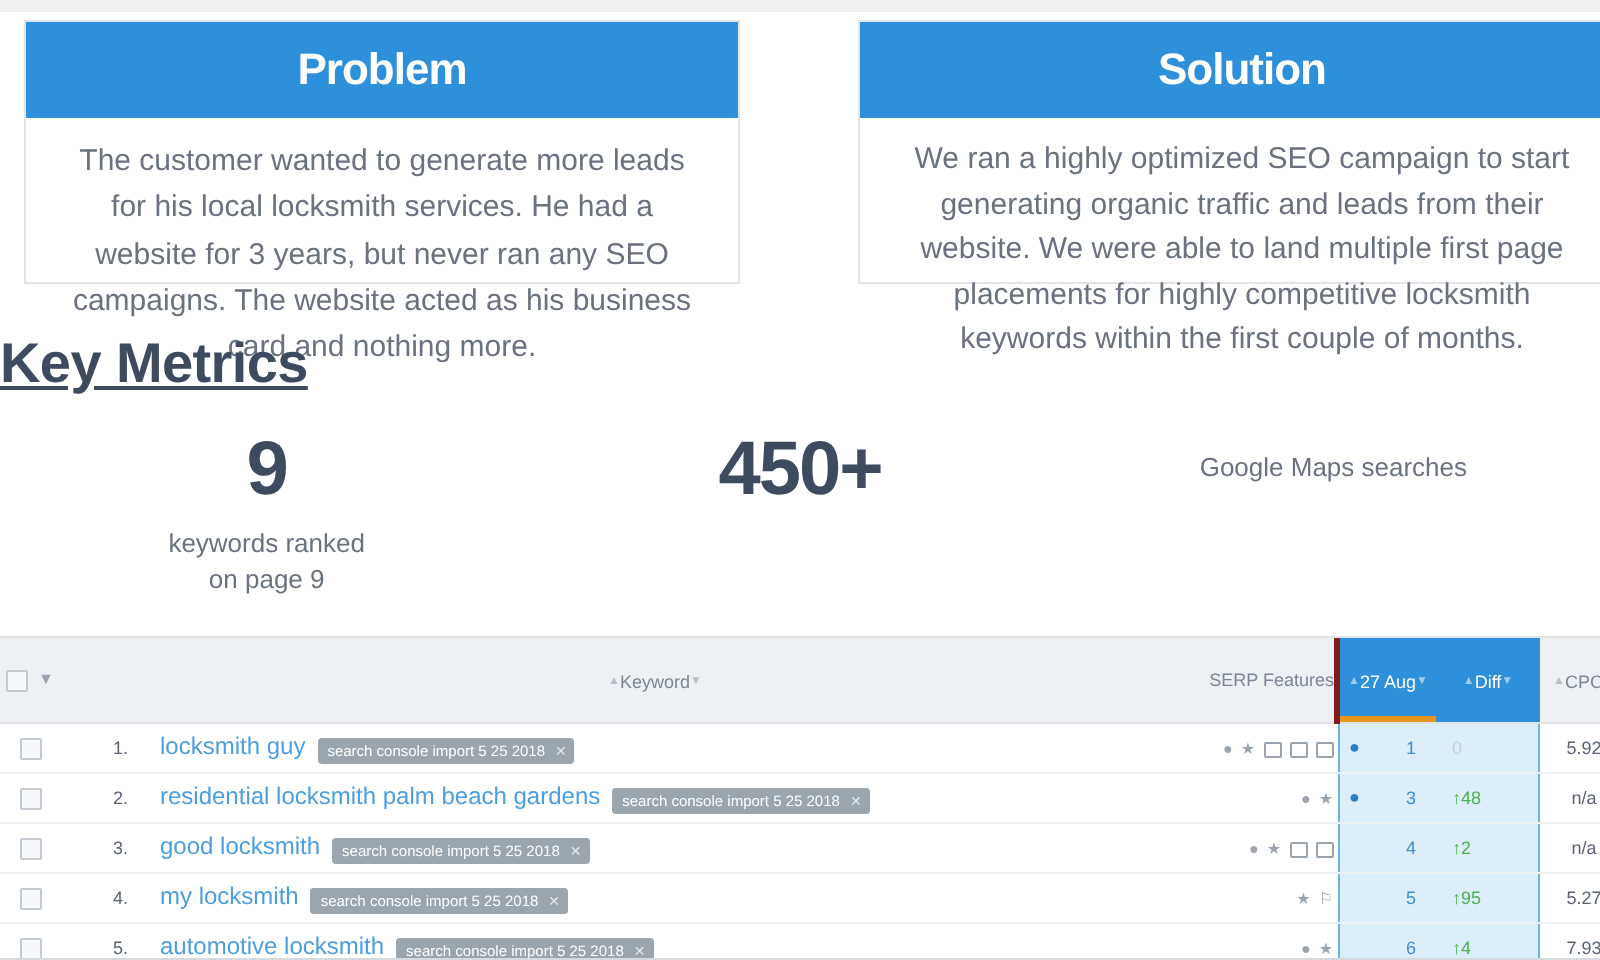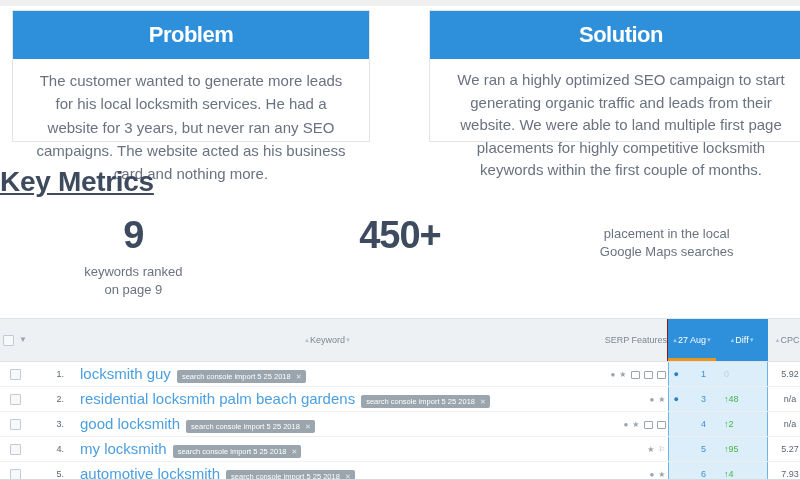--- a/index.html
+++ b/index.html
@@ -74,37 +74,37 @@
     display:inline-block;width:9px;height:9px;border:1px solid #c3cad2;background:#f6f8f9;
     border-radius:1px;vertical-align:middle;
   }
   .hdr-chk{display:flex;align-items:center;justify-content:center;gap:5px;}
   .chev{display:inline-block;color:#9aa4b0;font-size:8px;line-height:1;}
 
   .sorthdr{display:inline-flex;flex-direction:row;align-items:center;line-height:1;}
   .sorthdr .car{font-size:6px;color:#b7bfc8;line-height:5px;}
   .sorthdr .txt{padding:1px 0;}
 
-  .kwlink{color:#4b9fe0;text-decoration:none;font-size:15px;}
+  .kwlink{color:#4b9fe0;text-decoration:none;font-size:12px;}
   .tag{
     display:inline-block;background:#9aa5ad;color:#ffffff;font-size:7.5px;
     padding:2px 4px 2px 5px;border-radius:2px;margin-left:6px;vertical-align:middle;
     white-space:nowrap;
   }
   .tag .x{margin-left:5px;color:#e4e8ea;font-size:7px;}
 
   .serp-ic{display:inline-block;margin:0 2px;color:#9aa4ae;font-size:8px;vertical-align:middle;}
   .sq{
     display:inline-block;width:7px;height:6px;border:1px solid #9aa4ae;border-radius:1px;
     vertical-align:middle;margin:0 2px;
   }
 
   
   .hl-head{background:#2e90da !important;color:#ffffff !important;position:relative;}
-  .hl-head.left-edge{border-left:1px solid #7f1d1d;}
+  .hl-head.left-edge{border-left:3px solid #7f1d1d;}
   .hl-head .sorthdr .car{color:#9fcaea;}
   .orange-bar{position:absolute;left:0;right:0;bottom:0;height:3px;background:#e8971e;}
   .hl-cell{background:#ddeefb;}
   .hl-cell.date{color:#3e8fd0;text-align:right;padding-right:10px !important;position:relative;}
   .hl-cell.diff{text-align:left;padding-left:8px !important;}
   td.edge-l{box-shadow:inset 1px 0 0 #6fb4e6;}
   td.edge-r{box-shadow:inset -1px 0 0 #6fb4e6;}
   .pin{
     position:absolute;left:6px;top:50%;transform:translateY(-50%);
     color:#2b7fc4;font-size:9px;line-height:1;
@@ -158,21 +158,20 @@
       <div class="metric">
         <div class="value">
           <span>450+</span><sup></sup>
         </div>
         <div class="label">
         </div>
       </div>
 
       <div class="metric">
         <div class="label">
-          <div>placement in the local</div>
           <div>Google Maps searches</div>
         </div>
       </div>
 
     </div>
   </div>
 
   <div class="table-wrap">
     <table class="kw">
       <thead>

